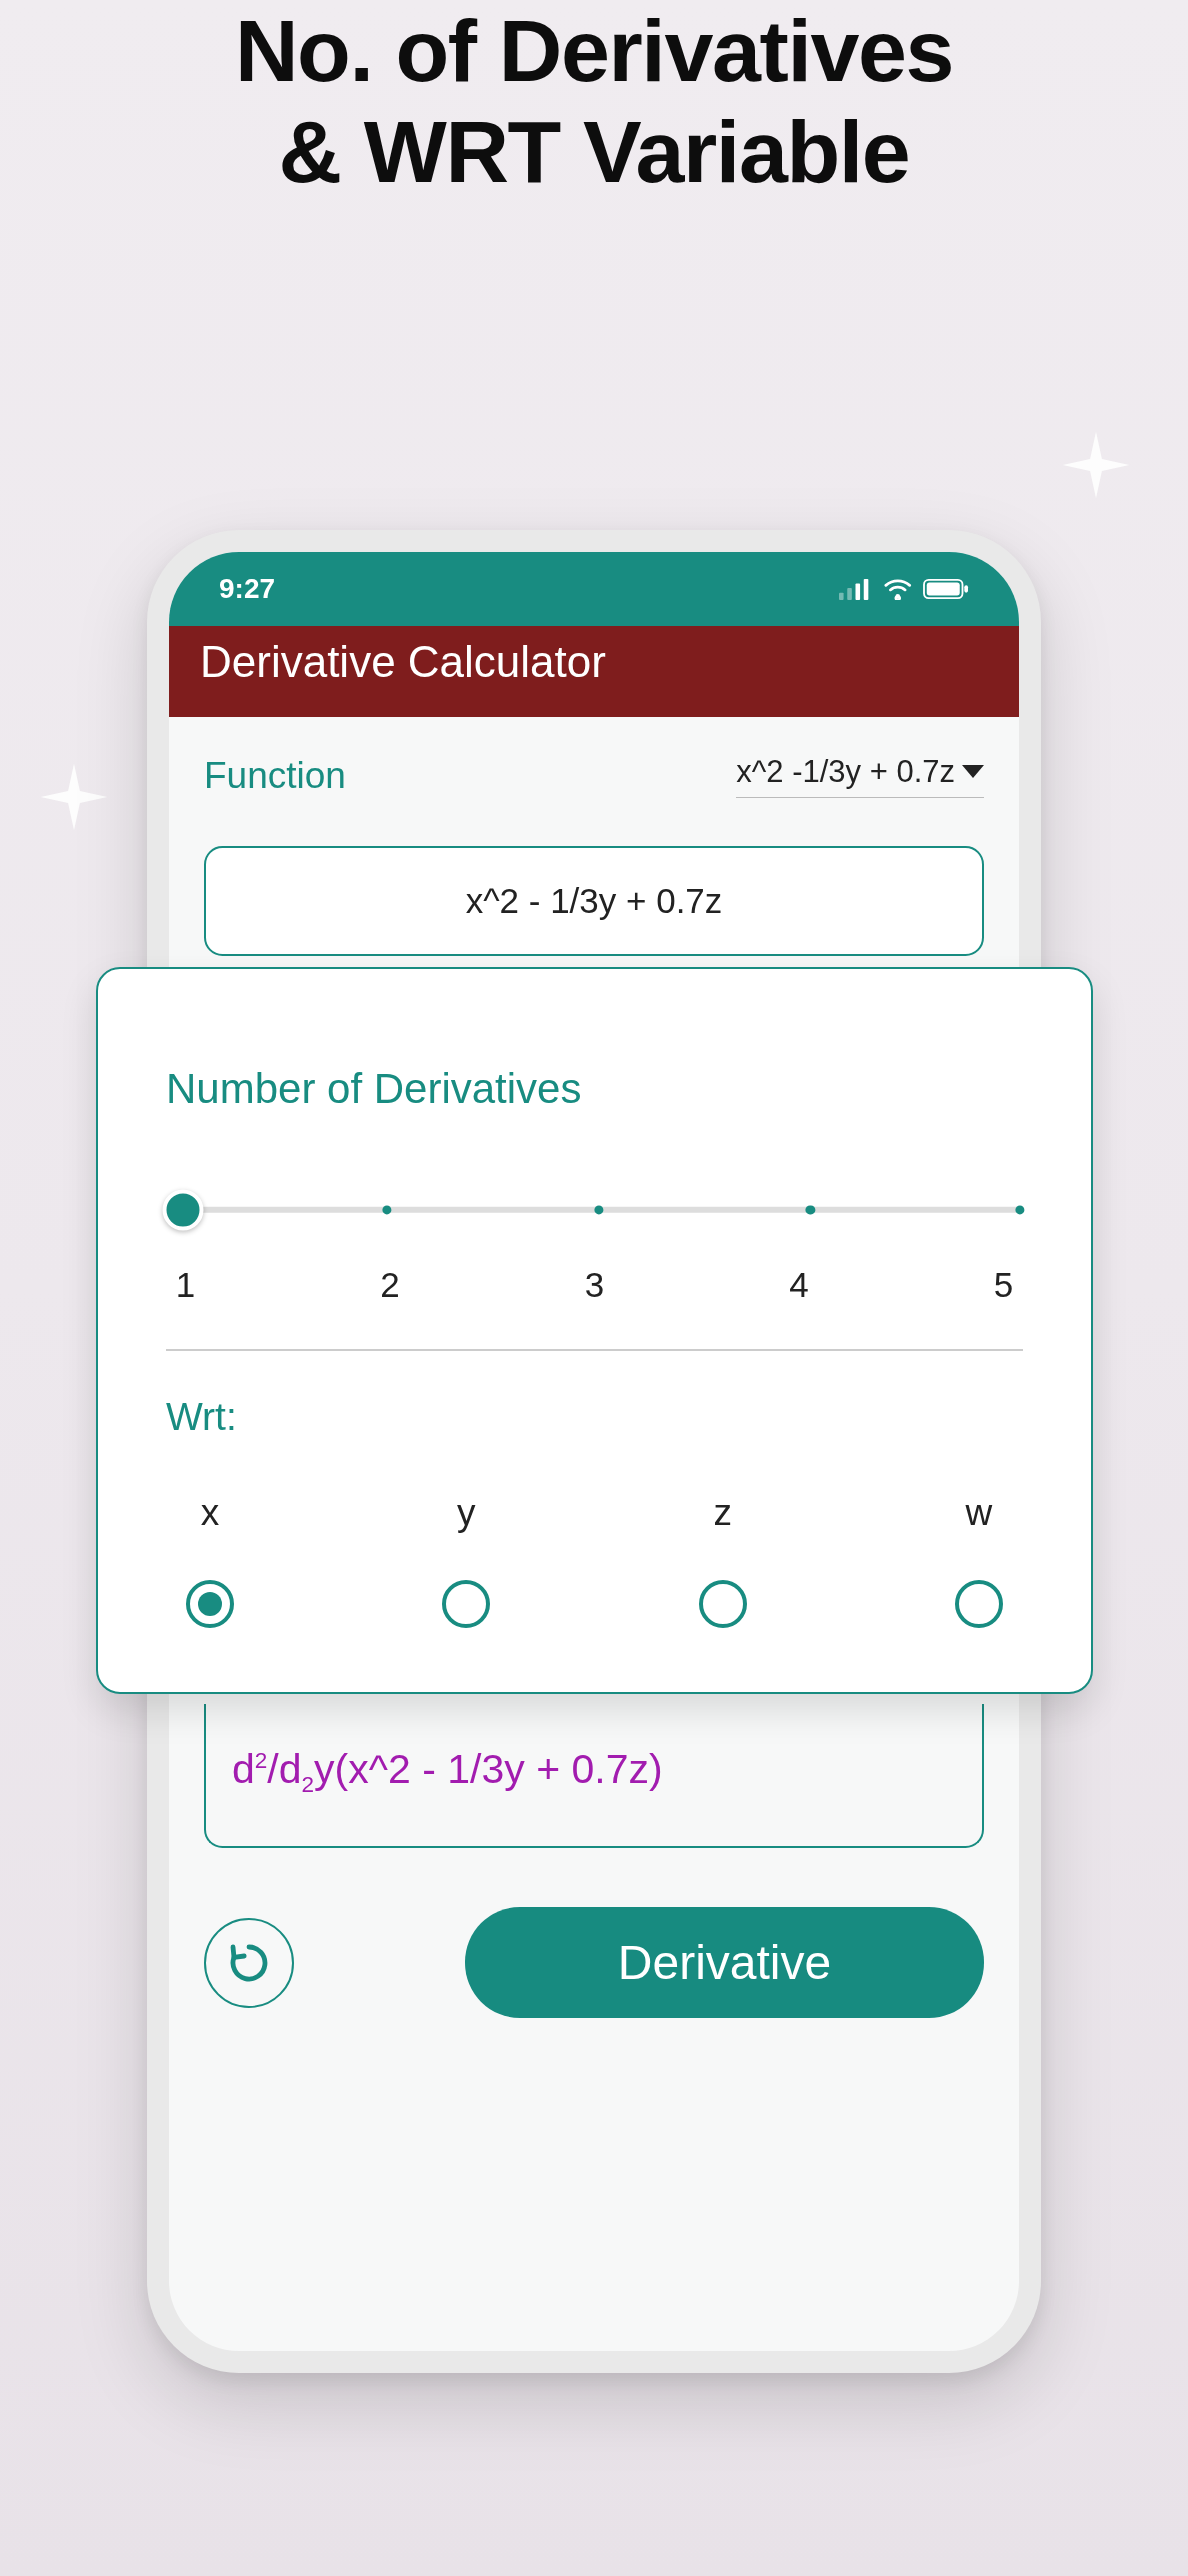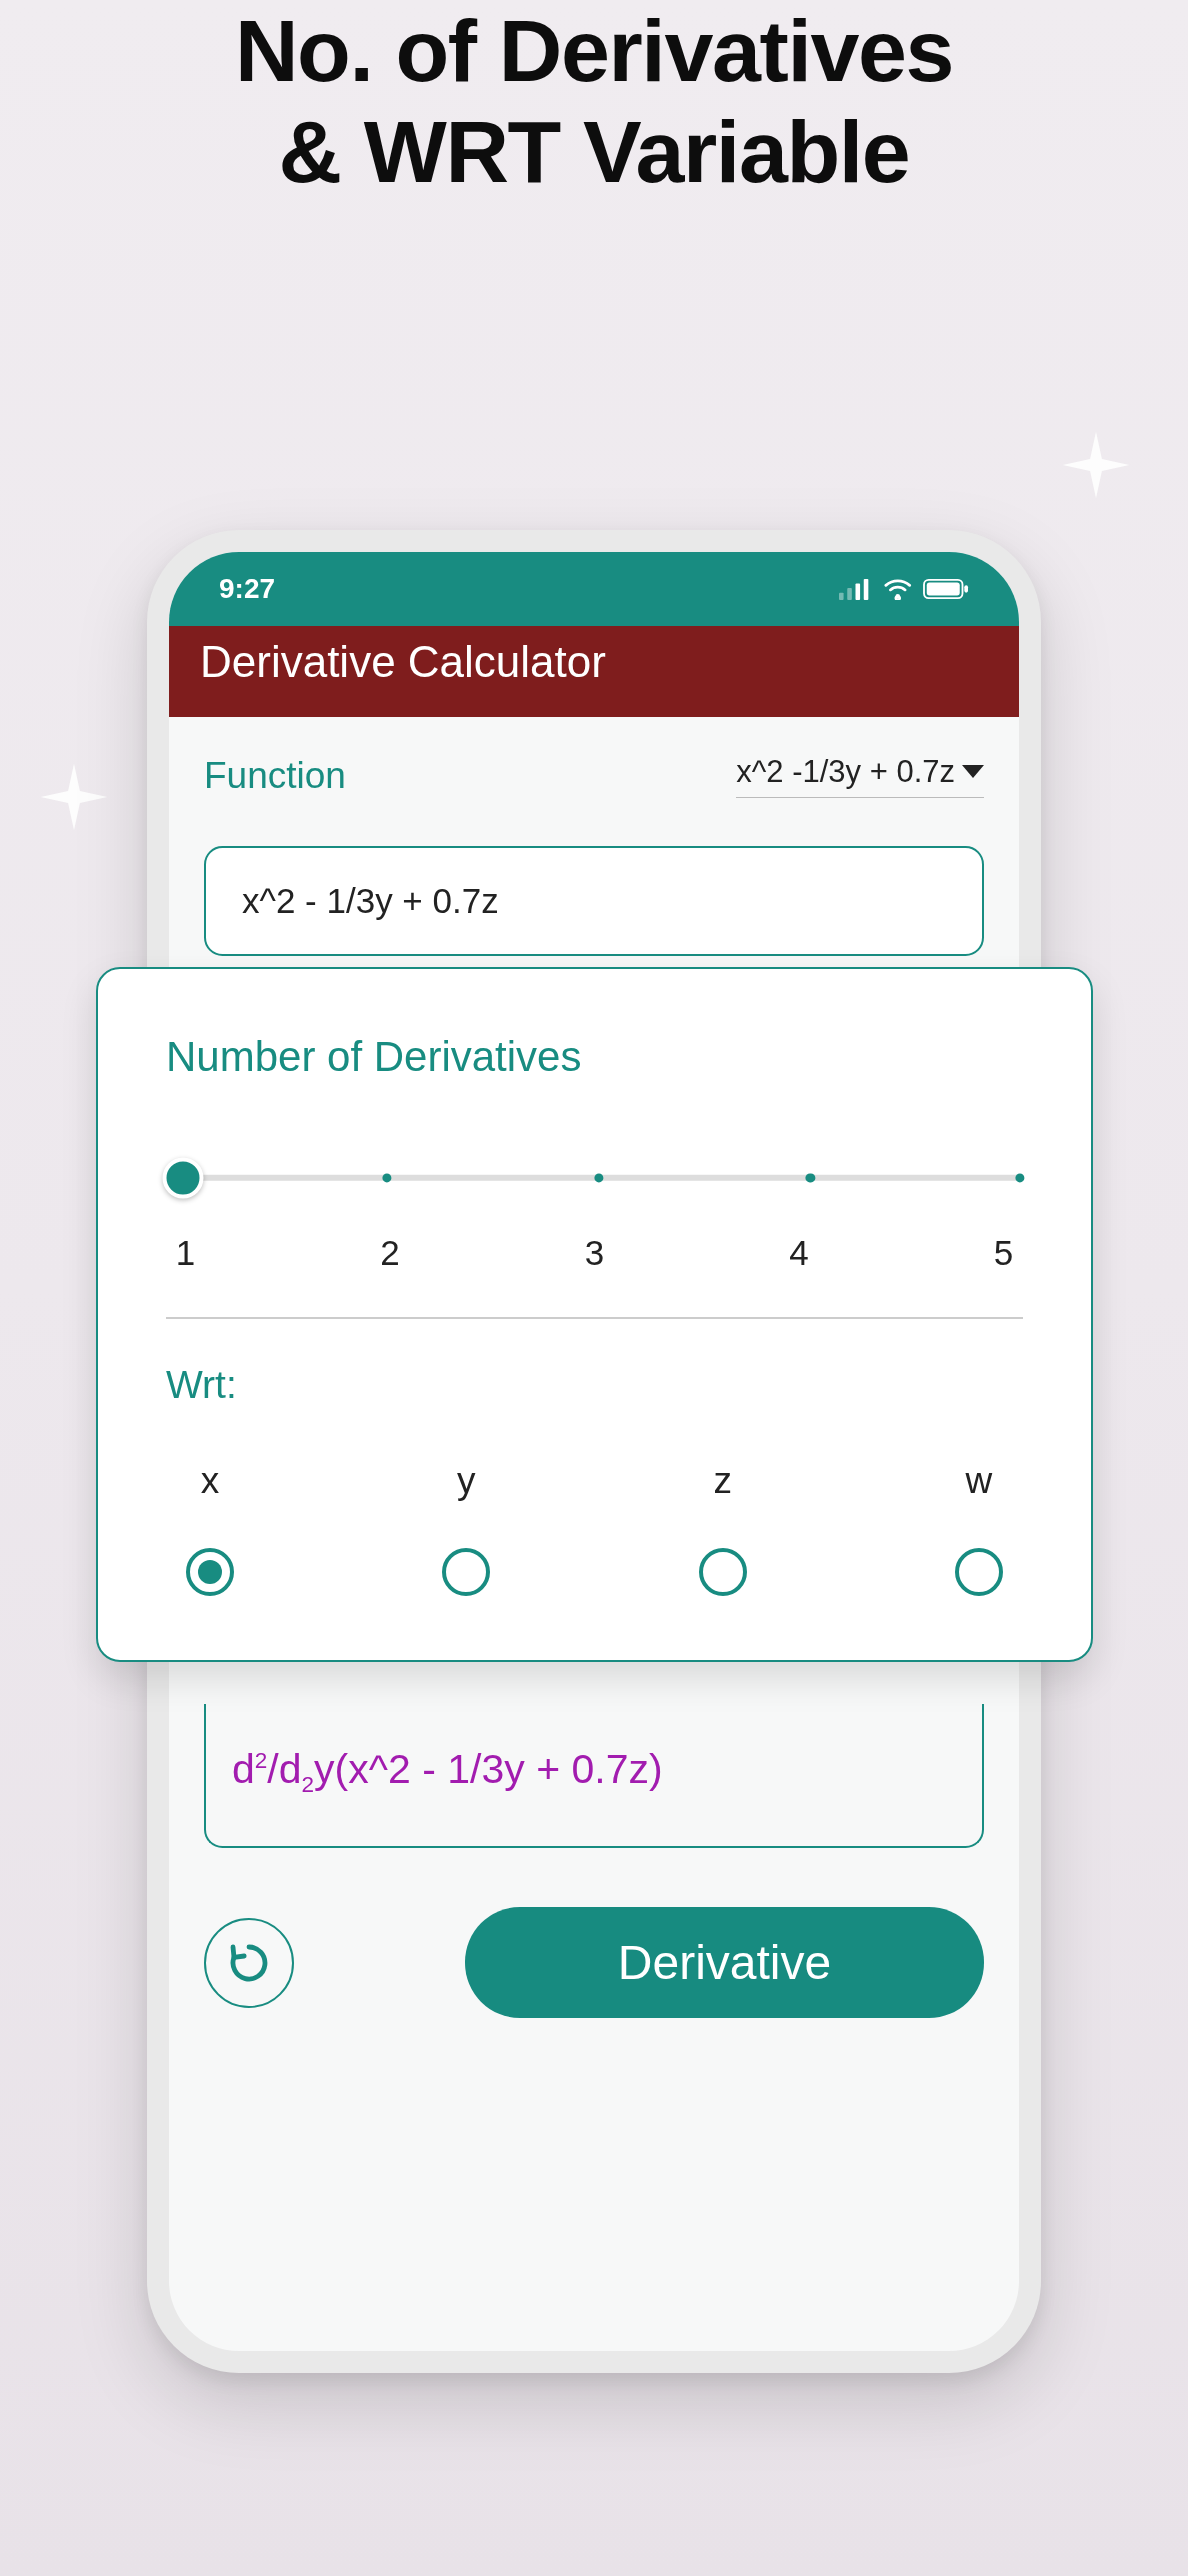--- a/index.html
+++ b/index.html
@@ -60,21 +60,21 @@
 .status-icons svg { display: block; }
 .app-header {
   background: #7f1d1d;
   padding: 11px 31px 29.5px 31px;
 }
 .app-title {
   color: #fff;
   font-size: 44px;
   font-weight: 500;
 }
-.content { padding: 37px 35px 0 35px; }
+.content { padding: 37px 35px 0 35px; text-align: center; }
 .row-flex { display: flex; align-items: center; justify-content: space-between; }
 .section-label {
   color: #188c81;
   font-size: 37px;
   font-weight: 500;
 }
 .dropdown {
   display: flex;
   align-items: center;
   gap: 7px;
@@ -99,21 +99,21 @@
 }
 .popover {
   position: absolute;
   left: 96px;
   top: 967px;
   width: 997px;
   background: #fff;
   border: 2.3px solid #188c81;
   border-radius: 24px;
   box-shadow: 0 16.6px 37px rgba(0,0,0,0.12);
-  padding: 64px 68px 64px 68px;
+  padding: 96px 68px 64px 68px;
 }
 .pop-title {
   color: #188c81;
   font-size: 42px;
   font-weight: 500;
 }
 .slider-wrap { margin-top: 83px; position: relative; height: 28px; }
 .slider-track {
   position: absolute;
   left: 16.6px; right: 3.7px; top: 50%;

